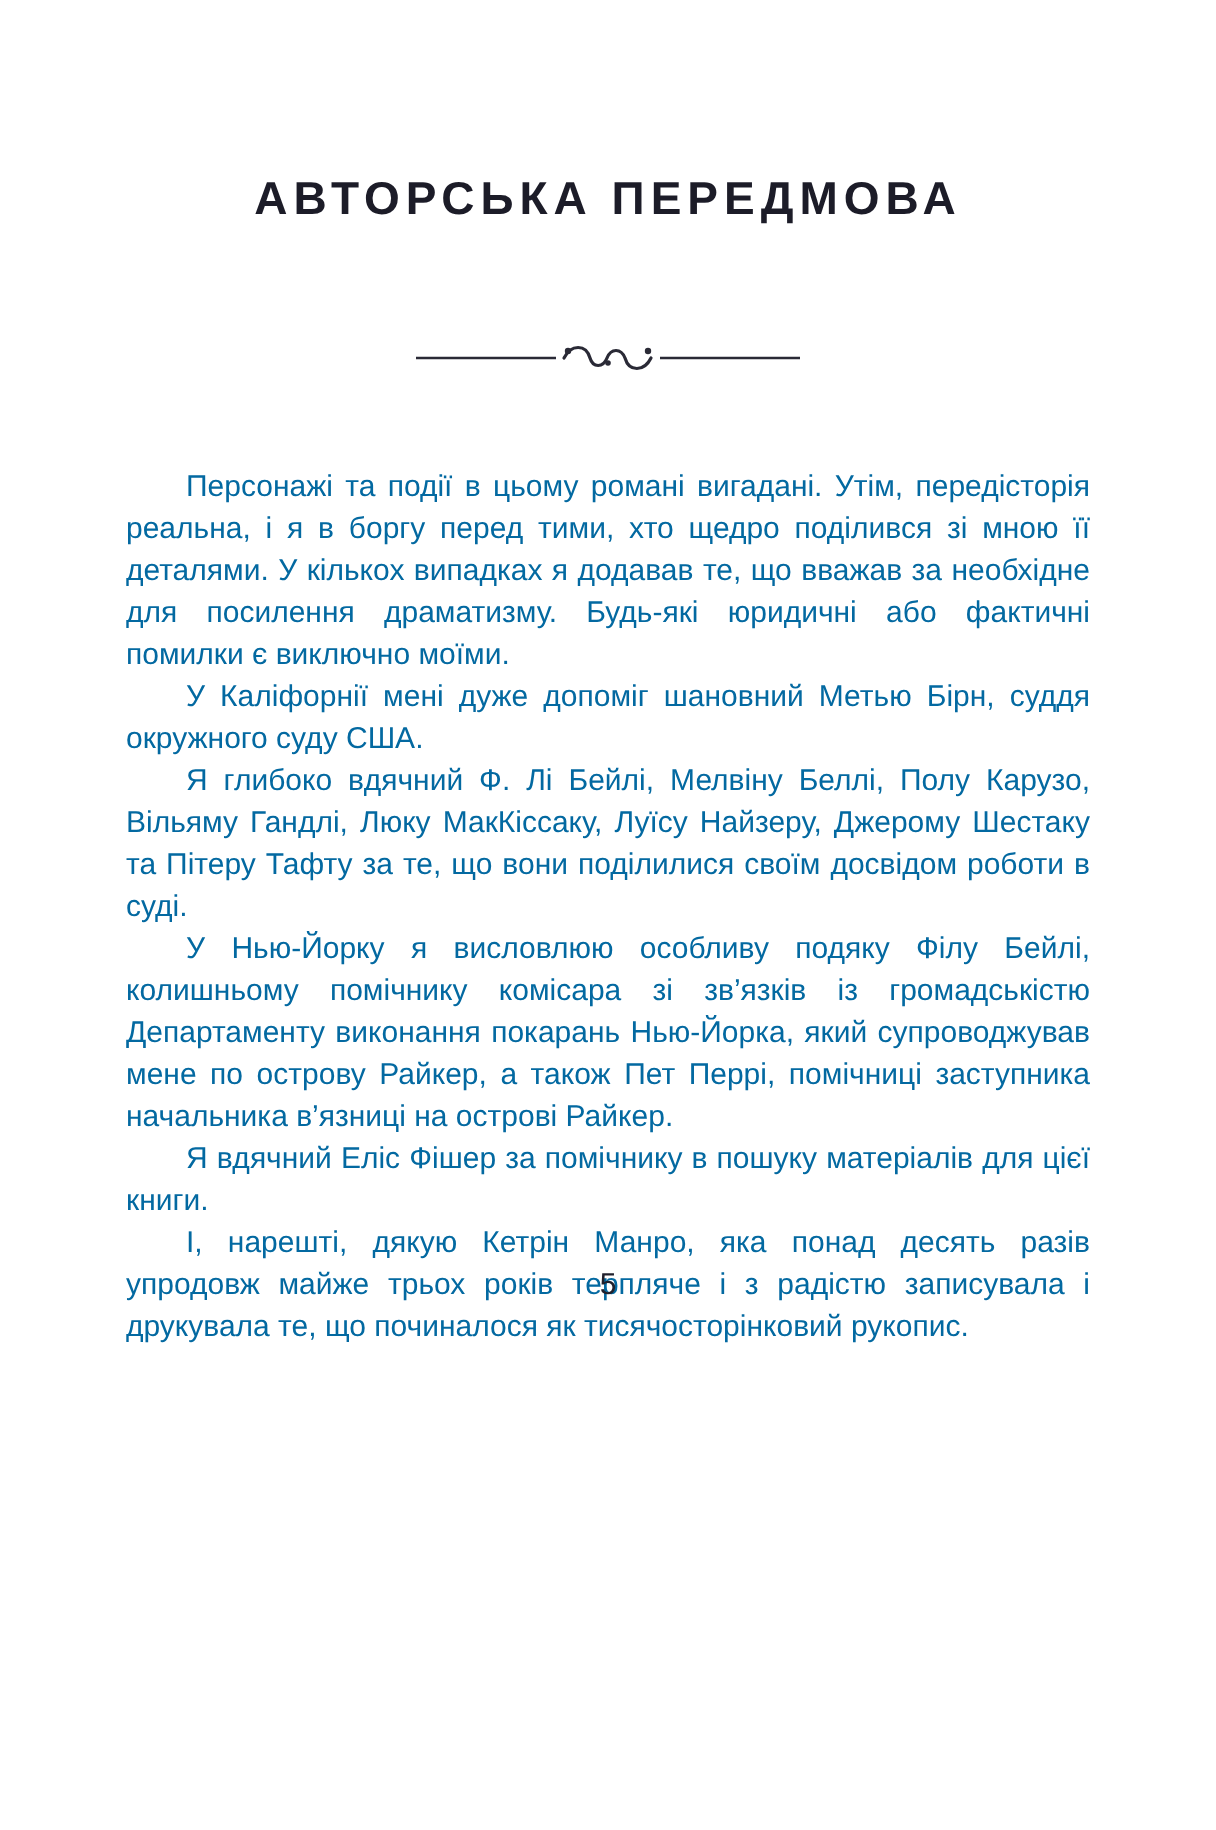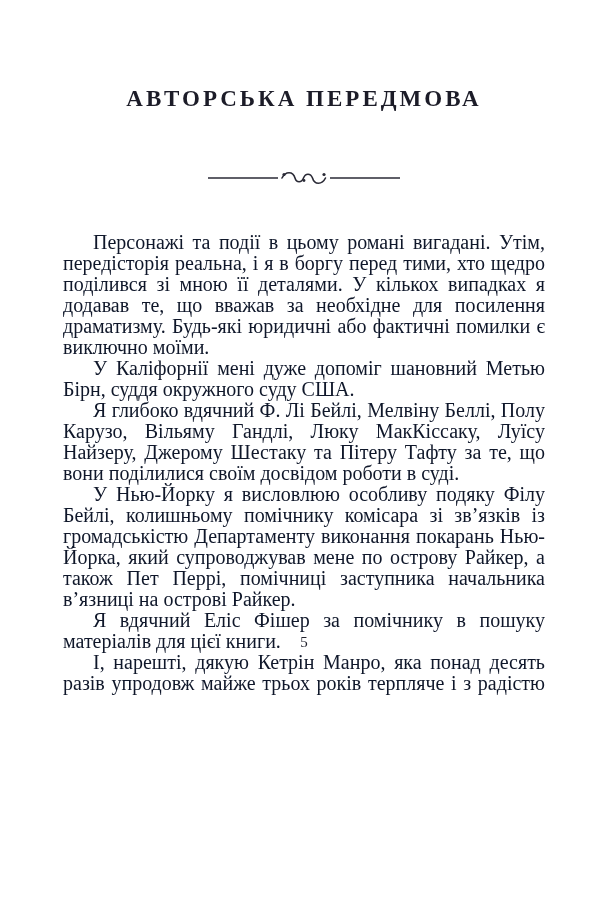--- a/index.html
+++ b/index.html
@@ -7,44 +7,44 @@
     padding: 0;
     background: #ffffff;
   }
   .page {
     position: relative;
     width: 608px;
     height: 697px;
     margin: 0 auto;
     background: #ffffff;
     color: #20202c;
-    font-family: Liberation Serif, serif;
+    font-family: Liberation Sans, sans-serif;
     overflow: hidden;
   }
   .title {
     margin: 0;
     padding-top: 86px;
     text-align: center;
     font-size: 23px;
     font-weight: 600;
     letter-spacing: 3px;
     color: #1c1c28;
   }
   .divider-wrap {
     display: flex;
     justify-content: center;
     margin-top: 56px;
   }
   .body-text {
     width: 482px;
     margin: 44px auto 0 auto;
-    font-size: 20px;
+    font-size: 15px;
     line-height: 21px;
     text-align: justify;
-    color: #0f172a;
+    color: #0369a1;
   }
   .body-text p {
     margin: 0;
     text-indent: 30px;
   }
   .author-line {
     width: 482px;
     margin: 22px auto 0 auto;
     text-align: right;
     font-size: 15.5px;

